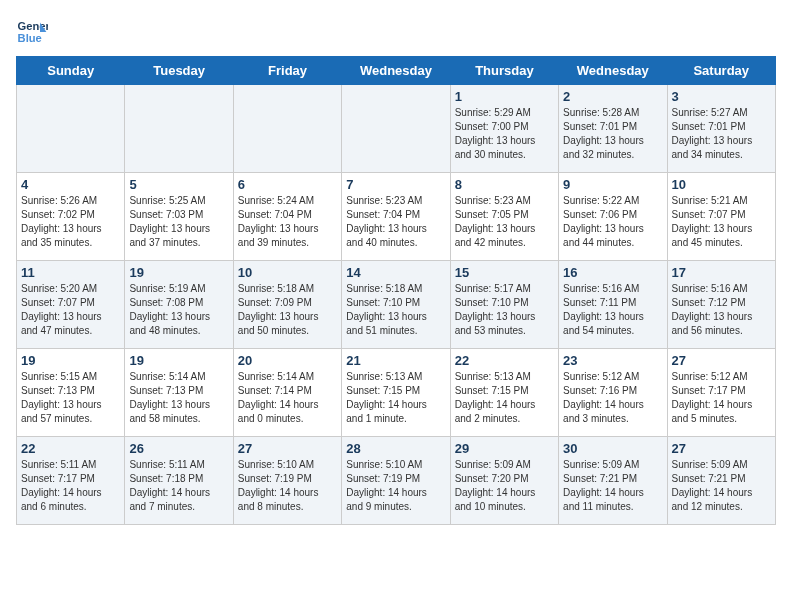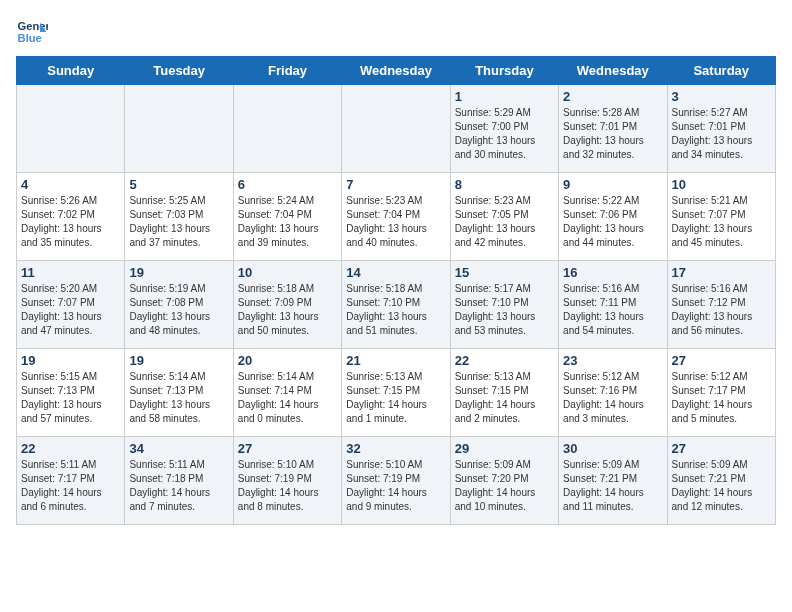--- a/index.html
+++ b/index.html
@@ -223,29 +223,29 @@
           <span class="day-num">27</span>
           <div class="day-info">Sunrise: 5:12 AM<br>Sunset: 7:17 PM<br>Daylight: 14 hours<br>and 5 minutes.</div>
         </td>
       </tr>
       <tr>
         <td>
           <span class="day-num">22</span>
           <div class="day-info">Sunrise: 5:11 AM<br>Sunset: 7:17 PM<br>Daylight: 14 hours<br>and 6 minutes.</div>
         </td>
         <td>
-          <span class="day-num">34</span>
+          <span class="day-num">26</span>
           <div class="day-info">Sunrise: 5:11 AM<br>Sunset: 7:18 PM<br>Daylight: 14 hours<br>and 7 minutes.</div>
         </td>
         <td>
           <span class="day-num">27</span>
           <div class="day-info">Sunrise: 5:10 AM<br>Sunset: 7:19 PM<br>Daylight: 14 hours<br>and 8 minutes.</div>
         </td>
         <td>
-          <span class="day-num">32</span>
+          <span class="day-num">28</span>
           <div class="day-info">Sunrise: 5:10 AM<br>Sunset: 7:19 PM<br>Daylight: 14 hours<br>and 9 minutes.</div>
         </td>
         <td>
           <span class="day-num">29</span>
           <div class="day-info">Sunrise: 5:09 AM<br>Sunset: 7:20 PM<br>Daylight: 14 hours<br>and 10 minutes.</div>
         </td>
         <td>
           <span class="day-num">30</span>
           <div class="day-info">Sunrise: 5:09 AM<br>Sunset: 7:21 PM<br>Daylight: 14 hours<br>and 11 minutes.</div>
         </td>

